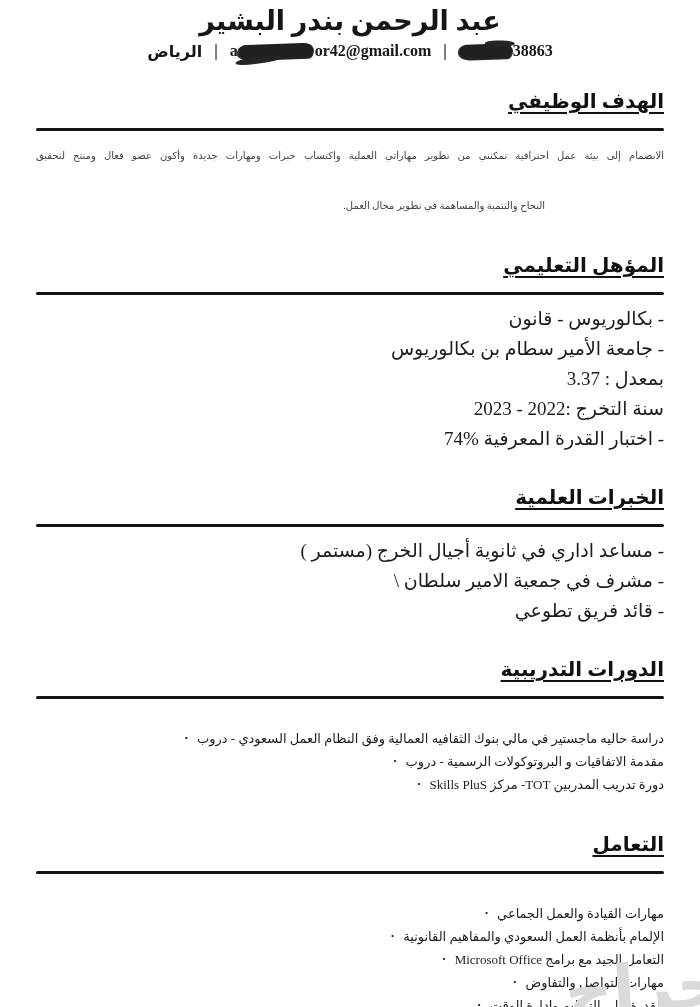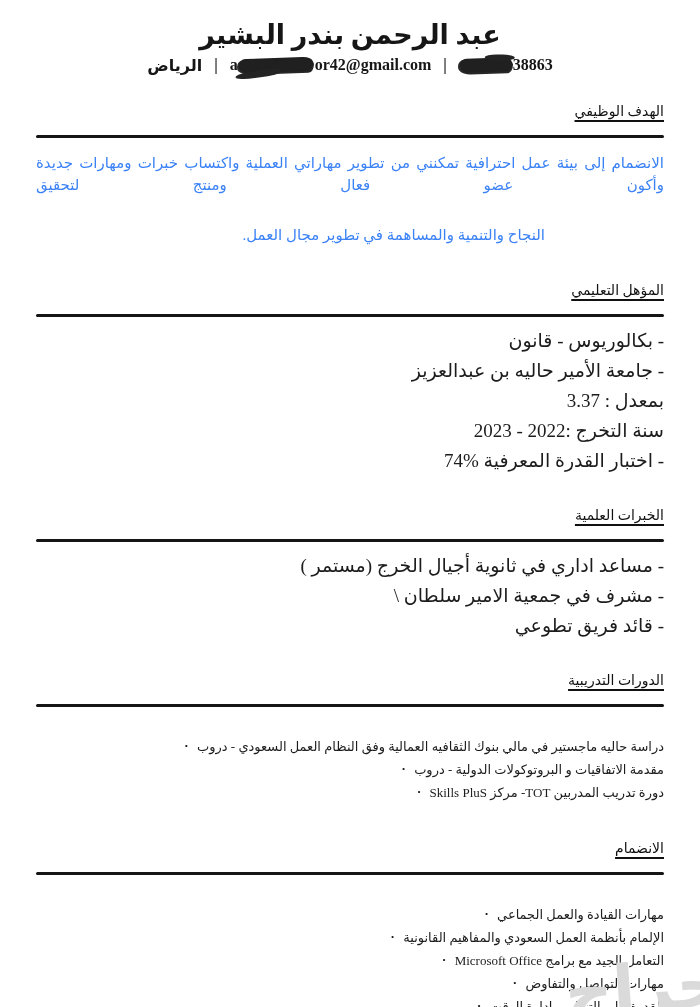--- a/index.html
+++ b/index.html
@@ -4,21 +4,21 @@
 <style>
   html,body{margin:0;padding:0;background:#e9e9e9;}
   .page{
     width:700px;height:1007px;margin:0 auto;background:#ffffff;
     position:relative;overflow:hidden;box-sizing:border-box;
     padding:0 36px;
     font-family:"Liberation Serif","DejaVu Sans",serif;
     color:#161616;
   }
   
-  .doc-header{padding-top:19px;text-align:center;}
+  .doc-header{padding-top:5px;text-align:center;}
   .candidate-name{font-size:27px;font-weight:bold;line-height:1.25;direction:rtl;}
   .contact-row{
     margin-top:3px;font-size:16px;font-weight:bold;
     display:flex;justify-content:center;align-items:center;gap:11px;
     direction:ltr;white-space:nowrap;
   }
   .contact-piece{display:inline-flex;align-items:center;direction:ltr;}
   .sep{font-weight:bold;padding:0 1px;}
   
   .scribble{
@@ -36,26 +36,26 @@
   .scribble-phone{width:52px;height:14px;margin:0 1px;}
   .scribble-phone::before{
     content:"";position:absolute;right:-3px;top:-3px;width:30px;height:6px;
     background:#242424;border-radius:50%/60%;transform:rotate(3deg);
   }
   
   #sections{margin-top:28px;}
   .resume-section{margin-top:36px;}
   .resume-section:first-child{margin-top:28px;}
   .section-heading{
-    direction:rtl;text-align:right;font-weight:normal;font-size:14px;
+    direction:rtl;text-align:right;font-weight:bold;font-size:20px;
     text-decoration:underline;text-underline-offset:4px;
     text-decoration-thickness:1.5px;color:#111;
   }
   .section-rule{height:3px;background:#151515;border-radius:2px;margin-top:15px;}
-  .section-paragraph{margin-top:14px;direction:rtl;font-size:15px;line-height:22px;color:#3b82f6;}
+  .section-paragraph{margin-top:14px;direction:rtl;font-size:10px;line-height:22px;color:#404040;}
   .para-line.l0{text-align:justify;text-align-last:justify;}
   .para-line.l1{text-align:right;padding-right:119px;margin-top:28px;}
   .dash-list{margin-top:14px;direction:rtl;}
   .dash-list .item-row{
     font-size:19px;line-height:20px;margin-bottom:10px;
     text-align:right;color:#1c1c1c;
   }
   .bullet-list{margin-top:28px;direction:rtl;}
   .bullet-list .item-row{
     font-size:13px;line-height:23px;text-align:right;color:#1c1c1c;
@@ -102,46 +102,46 @@
         <div class="section-paragraph">
           <div class="para-line l0">الانضمام إلى بيئة عمل احترافية تمكنني من تطوير مهاراتي العملية واكتساب خبرات ومهارات جديدة وأكون عضو فعال ومنتج لتحقيق</div>
           <div class="para-line l1">النجاح والتنمية والمساهمة في تطوير مجال العمل.</div>
         </div>
       </div>
       <div class="resume-section">
         <div class="section-heading">المؤهل التعليمي</div>
         <div class="section-rule"></div>
         <div class="dash-list">
           <div class="item-row"><span>- بكالوريوس - قانون</span></div>
-          <div class="item-row"><span>- جامعة الأمير حاليه بن عبدالعزيز</span></div>
+          <div class="item-row"><span>- جامعة الأمير سطام بن بكالوريوس</span></div>
           <div class="item-row"><span>بمعدل : 3.37</span></div>
           <div class="item-row"><span>سنة التخرج :2022 - 2023</span></div>
           <div class="item-row"><span>- اختبار القدرة المعرفية %74</span></div>
         </div>
       </div>
       <div class="resume-section">
         <div class="section-heading">الخبرات العلمية</div>
         <div class="section-rule"></div>
         <div class="dash-list">
           <div class="item-row"><span>- مساعد اداري في ثانوية أجيال الخرج (مستمر )</span></div>
           <div class="item-row"><span>- مشرف في جمعية الامير سلطان \</span></div>
           <div class="item-row"><span>- قائد فريق تطوعي</span></div>
         </div>
       </div>
       <div class="resume-section">
         <div class="section-heading">الدورات التدريبية</div>
         <div class="section-rule"></div>
         <div class="bullet-list">
           <div class="item-row"><span>دراسة حاليه ماجستير في مالي بنوك الثقافيه العمالية وفق النظام العمل السعودي - دروب</span><span class="bullet-dot">•</span></div>
-          <div class="item-row"><span>مقدمة الاتفاقيات و البروتوكولات الدولية - دروب</span><span class="bullet-dot">•</span></div>
+          <div class="item-row"><span>مقدمة الاتفاقيات و البروتوكولات الرسمية - دروب</span><span class="bullet-dot">•</span></div>
           <div class="item-row"><span>دورة تدريب المدربين TOT- مركز Skills PluS</span><span class="bullet-dot">•</span></div>
         </div>
       </div>
       <div class="resume-section">
-        <div class="section-heading">الانضمام</div>
+        <div class="section-heading">التعامل</div>
         <div class="section-rule"></div>
         <div class="bullet-list">
           <div class="item-row"><span>مهارات القيادة والعمل الجماعي</span><span class="bullet-dot">•</span></div>
           <div class="item-row"><span>الإلمام بأنظمة العمل السعودي والمفاهيم القانونية</span><span class="bullet-dot">•</span></div>
           <div class="item-row"><span>التعامل الجيد مع برامج Microsoft Office</span><span class="bullet-dot">•</span></div>
           <div class="item-row"><span>مهارات التواصل والتفاوض</span><span class="bullet-dot">•</span></div>
           <div class="item-row"><span>القدرة على التنظيم وإدارة الوقت</span><span class="bullet-dot">•</span></div>
         </div>
       </div>
     </div>

